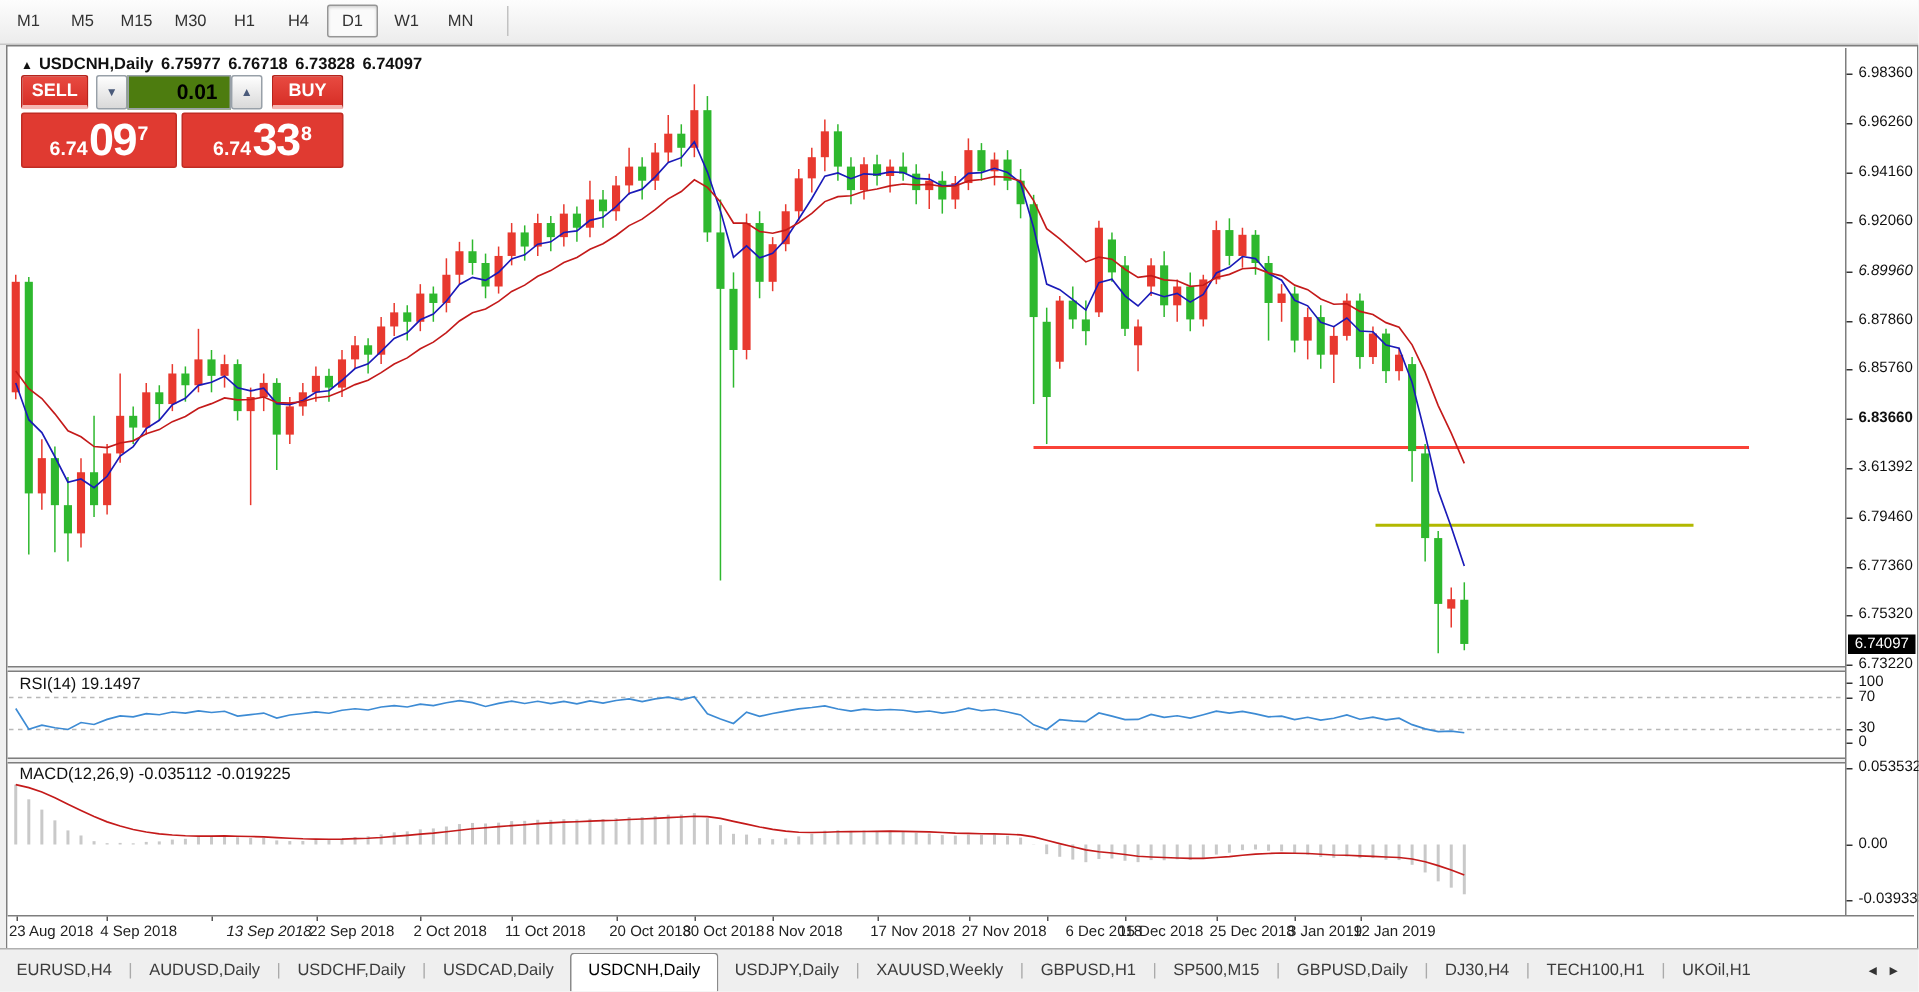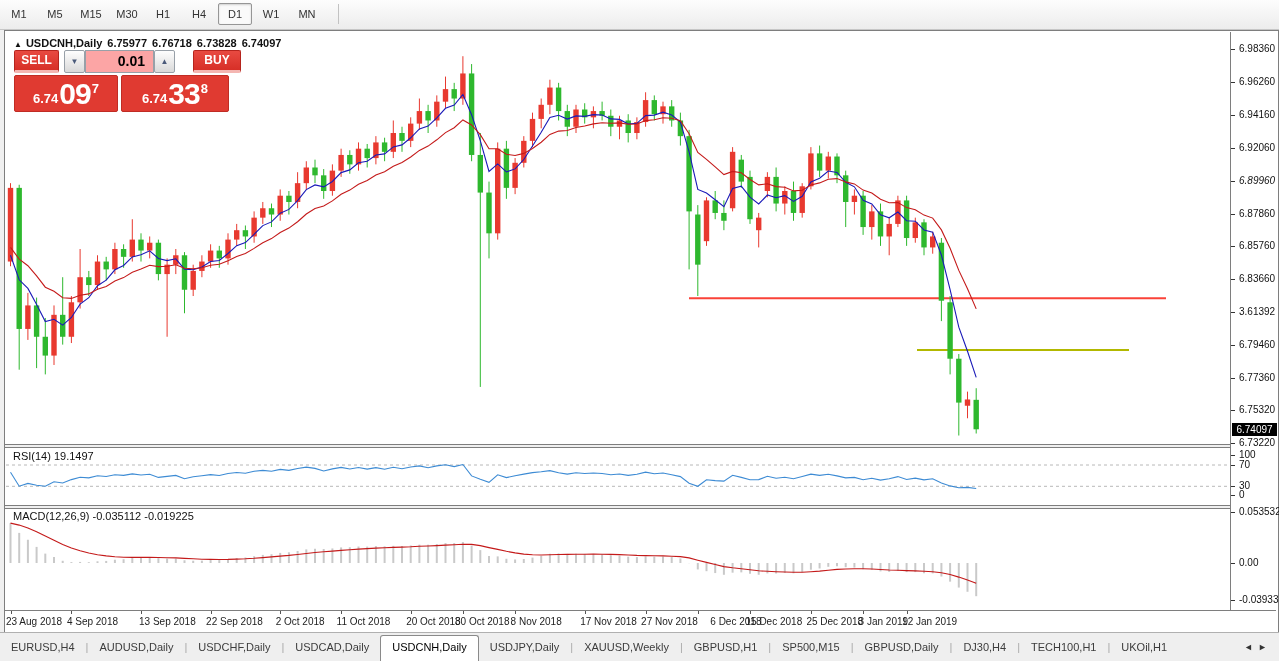--- a/index.html
+++ b/index.html
@@ -27,27 +27,27 @@
   .ind-label{position:absolute;left:8px;font-size:11px;color:#111;white-space:nowrap;}
   
   .chart-header{position:absolute;left:9px;top:6px;font-size:11px;font-weight:bold;color:#111;white-space:nowrap;}
   .chart-header .tri{font-size:8px;margin-right:4px;}
   .chart-header span{margin-right:5px;}
   .trade-panel{position:absolute;left:9px;top:19px;width:222px;height:63px;}
   .rbtn{position:absolute;height:23px;background:linear-gradient(#e84a41,#d72f27);border:1px solid #b5241d;
         color:#fff;font-size:12px;font-weight:bold;text-align:center;line-height:19px;border-radius:2px;
         box-sizing:border-box;border-bottom:3px solid #f4b6b2;}
   .sell-btn{left:0;top:0;width:45px;}
-  .buy-btn{left:179px;top:0;width:48px;}
+  .buy-btn{left:167px;top:0;width:48px;}
   .spin{position:absolute;top:0;width:21px;height:23px;background:linear-gradient(#fefefe,#d9d9d9);
         border:1px solid #98a0a8;box-sizing:border-box;text-align:center;line-height:21px;
         font-size:8px;color:#4a5a7a;border-radius:2px;}
   .spin-down{left:50px;}
   .spin-up{left:140px;}
-  .vol-field{position:absolute;left:71px;top:0;width:69px;height:23px;background:#fca5a5;border:1px solid #98a0a8;
+  .vol-field{position:absolute;left:71px;top:0;width:69px;height:23px;background:#4d7c0f;border:1px solid #98a0a8;
              box-sizing:border-box;font-size:14px;font-weight:bold;color:#000;text-align:right;
              line-height:21px;padding-right:8px;}
   .price-box{position:absolute;top:25px;height:37px;background:#e03a31;border:1px solid #c02c24;
              border-radius:2px;color:#fff;box-sizing:border-box;display:flex;align-items:flex-end;
              justify-content:center;padding-bottom:3px;}
   .pb-sell{left:0;width:104px;}
   .pb-buy{left:107px;width:108px;}
   .pb-small{font-size:13px;font-weight:bold;margin:0 1px 2px 0;}
   .pb-big{font-size:30px;font-weight:bold;line-height:28px;letter-spacing:-1px;}
   .pb-sup{font-size:13px;font-weight:bold;position:relative;top:-12px;margin-left:1px;}
@@ -470,21 +470,21 @@
       <div class="axis-label" style="top: 76.8307px;">6.94160</div>
       <div class="axis-tickmark" style="top: 82.8307px;"></div>
       <div class="axis-label" style="top: 109.746px;">6.92060</div>
       <div class="axis-tickmark" style="top: 115.746px;"></div>
       <div class="axis-label" style="top: 142.661px; font-style: italic;">6.89960</div>
       <div class="axis-tickmark" style="top: 148.661px;"></div>
       <div class="axis-label" style="top: 175.577px;">6.87860</div>
       <div class="axis-tickmark" style="top: 181.577px;"></div>
       <div class="axis-label" style="top: 208.492px;">6.85760</div>
       <div class="axis-tickmark" style="top: 214.492px;"></div>
-      <div class="axis-label" style="top: 241.408px;">6.83660</div>
+      <div class="axis-label" style="top: 241.408px; font-weight: bold;">6.83660</div>
       <div class="axis-tickmark" style="top: 247.408px;"></div>
       <div class="axis-label" style="top: 274.323px;">3.61392</div>
       <div class="axis-tickmark" style="top: 280.323px;"></div>
       <div class="axis-label" style="top: 307.238px; text-align: center;">6.79460</div>
       <div class="axis-tickmark" style="top: 313.238px;"></div>
       <div class="axis-label" style="top: 340.154px;">6.77360</div>
       <div class="axis-tickmark" style="top: 346.154px;"></div>
       <div class="axis-label" style="top: 372.129px;">6.75320</div>
       <div class="axis-tickmark" style="top: 378.129px;"></div>
       <div class="axis-label" style="top: 405.044px; text-align: right;">6.73220</div>
@@ -504,21 +504,21 @@
       <div class="axis-tickmark" style="top: 531px;"></div>
       <div class="axis-label" style="top: 562.366px;">-0.039333</div>
       <div class="axis-tickmark" style="top: 568.366px;"></div>
     </div>
   <div class="date-axis" id="date-axis">
       <div class="date-tick" style="left: 5.5px;"></div>
       <div class="date-label" style="left: 1px;">23 Aug 2018</div>
       <div class="date-tick" style="left: 66.4px;"></div>
       <div class="date-label" style="left: 61.9px;">4 Sep 2018</div>
       <div class="date-tick" style="left: 136px;"></div>
-      <div class="date-label" style="left: 134px;">13 Sep 2018</div>
+      <div class="date-label" style="left: 146px; font-style: italic;">13 Sep 2018</div>
       <div class="date-tick" style="left: 205.6px;"></div>
       <div class="date-label" style="left: 201.1px;">22 Sep 2018</div>
       <div class="date-tick" style="left: 275.2px;"></div>
       <div class="date-label" style="left: 270.7px;">2 Oct 2018</div>
       <div class="date-tick" style="left: 336.1px;"></div>
       <div class="date-label" style="left: 331.6px;">11 Oct 2018</div>
       <div class="date-tick" style="left: 405.7px;"></div>
       <div class="date-label" style="left: 401.2px;">20 Oct 2018</div>
       <div class="date-tick" style="left: 457.9px;"></div>
       <div class="date-label" style="left: 450px;">30 Oct 2018</div>

